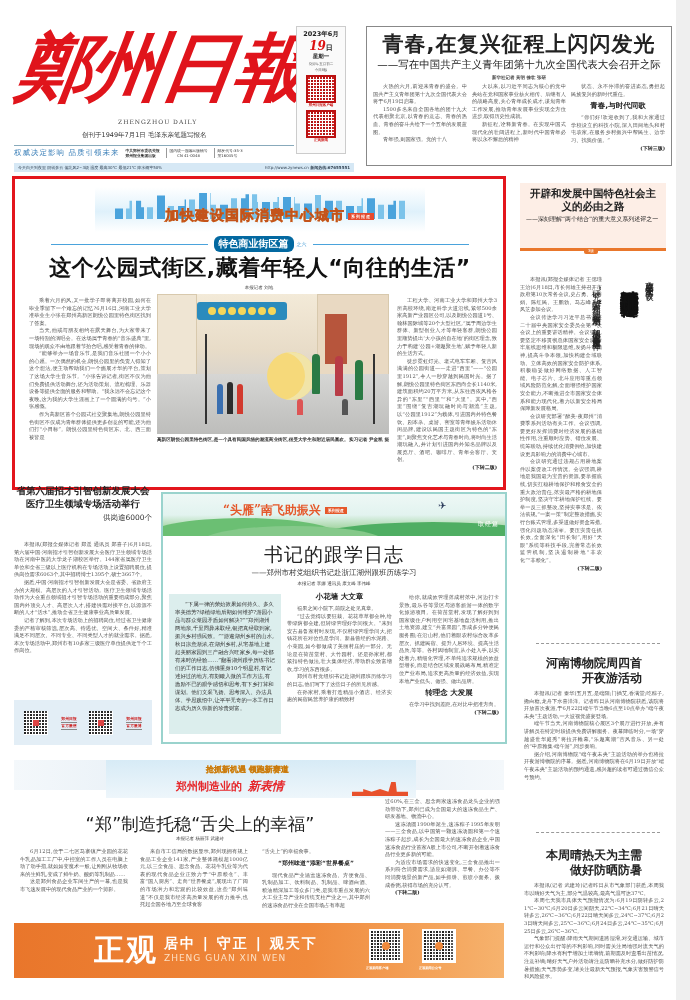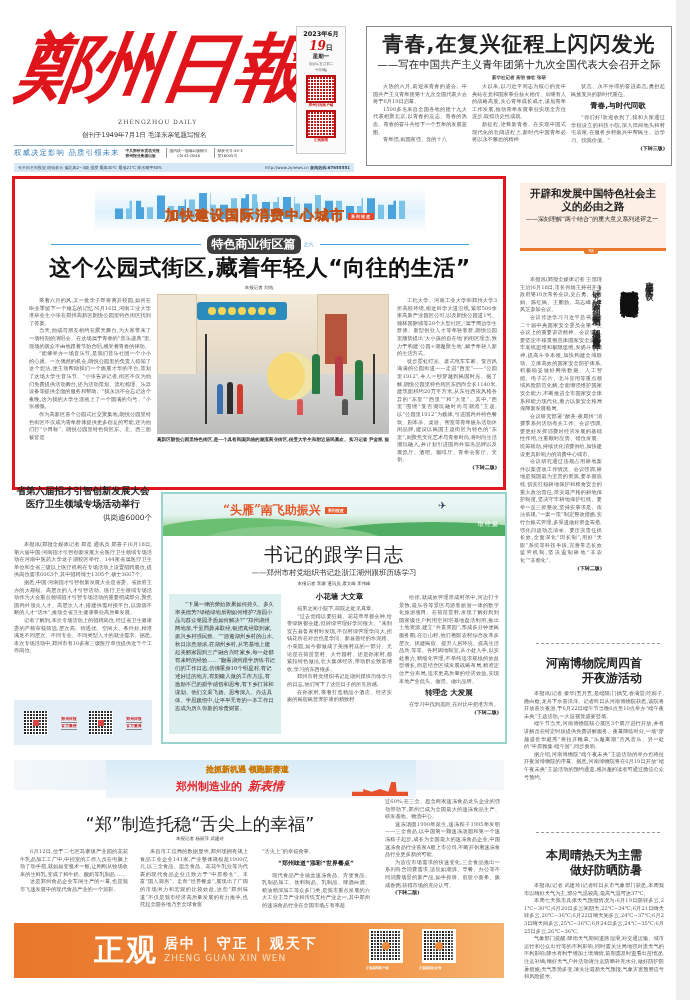--- a/index.html
+++ b/index.html
@@ -40,21 +40,21 @@
 
 .feature{left:12px;top:176px;width:494px;height:314px;border:3px solid #e3161d;background:#fff}
 .f-banner{position:absolute;left:80px;top:8px;width:330px;height:45px;background:linear-gradient(180deg,#fff 0%,#dff1fb 55%,#fff 100%)}
 .skyline{position:absolute;left:20px;top:6px;width:290px;height:26px;background:
  repeating-linear-gradient(90deg,#4aa3dc 0 8px,transparent 8px 11px,#7cc3ea 11px 17px,transparent 17px 21px);
  clip-path:polygon(0 100%,0 60%,5% 60%,5% 30%,9% 30%,9% 55%,14% 55%,14% 10%,18% 10%,18% 50%,24% 50%,24% 25%,29% 25%,29% 0,33% 0,33% 45%,40% 45%,40% 20%,45% 20%,45% 5%,49% 5%,49% 35%,56% 35%,56% 15%,62% 15%,62% 40%,68% 40%,68% 8%,72% 8%,72% 30%,79% 30%,79% 50%,85% 50%,85% 20%,90% 20%,90% 45%,96% 45%,96% 30%,100% 30%,100% 100%)}
 .f-banner-title{position:absolute;left:70px;top:20px;font-size:14px;font-weight:bold;color:#f7d54a;-webkit-text-stroke:0.6px #c4531b;font-family:"DejaVu Serif","Liberation Serif",serif;letter-spacing:1px;white-space:nowrap}
 .series-tag{display:inline-block;background:#e64a2e;color:#fff;font-size:4px;padding:1px 3px;vertical-align:middle;margin-left:3px;font-family:"DejaVu Sans",sans-serif;-webkit-text-stroke:0}
 .f-sub{position:absolute;left:30px;top:59px;width:430px;height:12px;display:flex;align-items:center;justify-content:center}
 .f-sub:before,.f-sub:after{content:"";flex:1;height:1px;background:#4aa3dc;margin:0 6px}
-.pill{background:#404040;color:#fff;font-size:12px;font-weight:bold;padding:1px 5px;border-radius:6px;font-family:"DejaVu Serif","Liberation Serif",serif}
+.pill{background:#0369a1;color:#fff;font-size:10px;font-weight:bold;padding:1px 5px;border-radius:6px;font-family:"DejaVu Serif","Liberation Serif",serif}
 .pill-suffix{font-size:5px;color:#3c98d4;margin-left:3px}
 .f-title{position:absolute;left:1px;top:74px;width:488px;text-align:center;font-size:22px;font-weight:bold;color:#111;letter-spacing:0.5px}
 .f-byline{position:absolute;left:0;top:106px;width:488px;text-align:center;font-size:4.5px;color:#444}
 .f-col1{position:absolute;left:14px;top:118px;width:122px}
 .f-photo{position:absolute;left:142px;top:115px;width:232px;height:140px;overflow:hidden;background:linear-gradient(180deg,#f3ead8 0%,#e8dcc8 40%,#d9d4cc 60%,#cfcfcf 100%)}
 .f-col3{position:absolute;left:382px;top:118px;width:100px}
 .f-caption{position:absolute;left:142px;top:257px;width:232px;font-size:4.6px;line-height:7px;color:#333;font-weight:bold;font-family:"DejaVu Serif","Liberation Serif",serif}
 
 .bldg{position:absolute;background:#efe5d3;border:1px solid #d8c9ad}
 .arch-sign{position:absolute;left:40px;top:8px;width:90px;height:18px;background:#2b8bbd;border-radius:3px;display:flex;gap:2px;align-items:center;justify-content:center}

